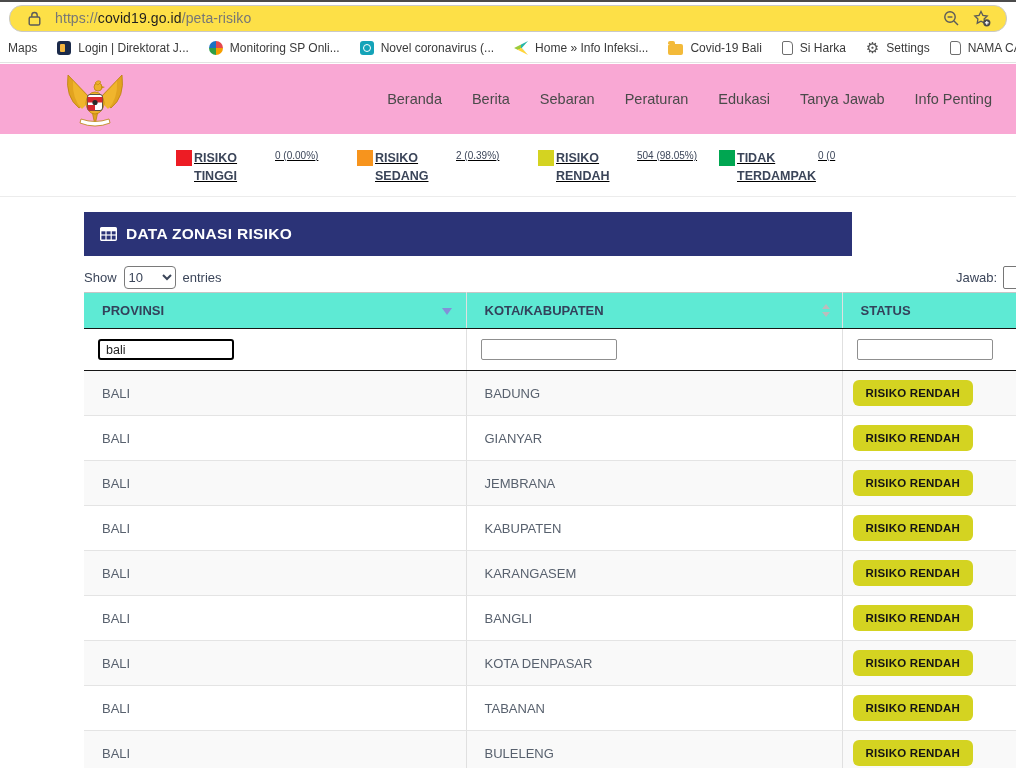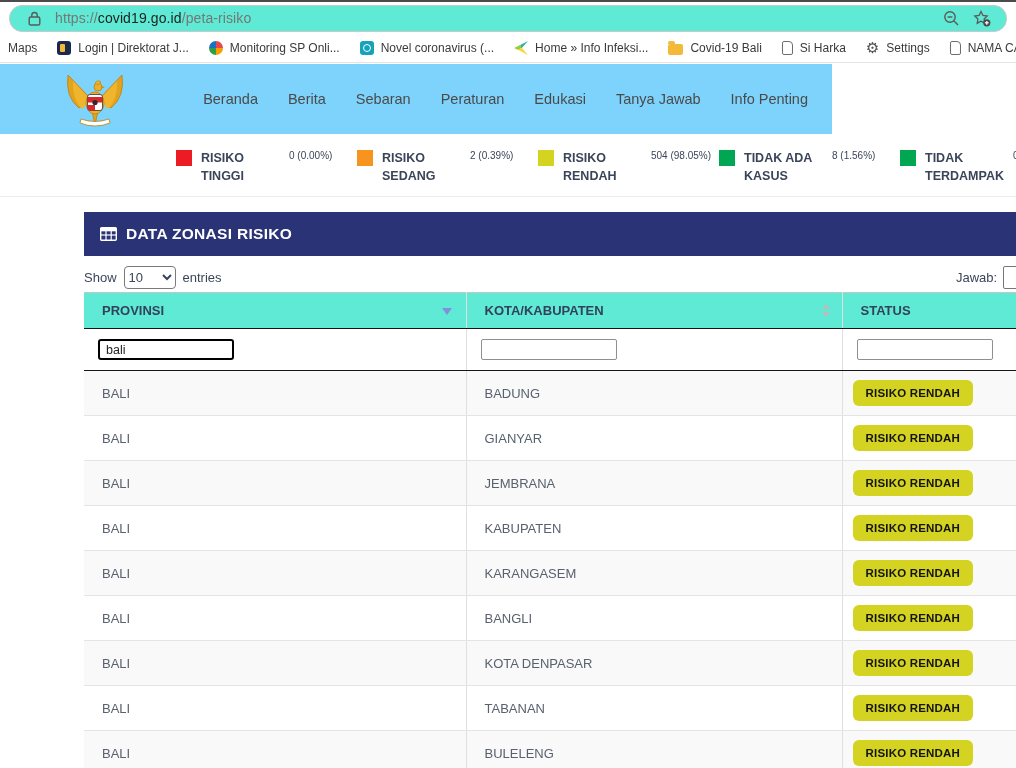--- a/index.html
+++ b/index.html
@@ -7,21 +7,21 @@
   body {
     font-family: "Liberation Sans", sans-serif;
     background:#fff; position:relative;
   }
 
   
   .browser-top { position:absolute; top:0; left:0; width:1016px; height:63px;
     background:#fff; border-top:2px solid #4b4b4b; border-bottom:1px solid #e3e3e3; }
   .address-row { height:32px; display:flex; align-items:center; padding:0 9px; }
   .address-pill { flex:1; height:27px; border:1.5px solid #c9c9c9; border-radius:13px;
-    display:flex; align-items:center; padding:0 14px; gap:11px; background:#5eead4; }
+    display:flex; align-items:center; padding:0 14px; gap:11px; background:#fde047; }
   .url-text { font-size:14px; letter-spacing:.1px; white-space:nowrap; }
   .url-dim { color:#767676; } .url-host { color:#1f1f1f; }
   .pill-spacer { flex:1; }
   .pill-icon { width:20px; height:20px; display:flex; align-items:center; justify-content:center; flex:none; }
 
   .bookmarks-row { height:28px; display:flex; align-items:center; padding:0 8px; gap:20px;
     font-size:12px; color:#3a3a3a; white-space:nowrap; overflow:hidden; }
   .bookmark { display:flex; align-items:flex-end; gap:7px; flex:none; cursor:default; }
   .bm-icon { flex:none; display:inline-block; }
   .bmi-login{width:14px;height:14px;border-radius:3px;background:#1b2a4a;position:relative}
@@ -31,35 +31,35 @@
   .bmi-teal::after{content:"";position:absolute;top:3px;left:3px;right:3px;bottom:3px;border:1.5px solid #fff;border-radius:50%}
   .bmi-share{width:14px;height:14px;background:conic-gradient(#29b6a8 0 130deg,#ffd43b 130deg 240deg,#9ccb3b 240deg 360deg);
     clip-path:polygon(0 50%,100% 0,55% 50%,100% 100%)}
   .bmi-folder{width:15px;height:11px;background:#f3ba3a;border-radius:2px;position:relative;margin-top:3px}
   .bmi-folder::before{content:"";position:absolute;top:-3px;left:0;width:7px;height:3px;background:#f3ba3a;border-radius:2px 2px 0 0}
   .bmi-page{width:11px;height:14px;border:1.5px solid #6e6e6e;border-radius:2px 4px 2px 2px;background:#fff}
   .bmi-gear{font-size:15px;color:#4f4f4f;line-height:14px}
   .bmi-gear::before{content:"\2699"}
 
   
-  .site-header { position:absolute; top:64px; left:0; width:832px; height:70px; background:#7dd3fc; }
+  .site-header { position:absolute; top:64px; left:0; width:1016px; height:70px; background:#f9a8d4; }
   .logo { position:absolute; left:64px; top:3px; width:62px; height:66px; }
   .site-nav { position:absolute; right:24px; top:0; height:100%; display:flex; align-items:center; gap:30px; }
   .nav-item { font-size:14.5px; color:#4a4a4a; cursor:pointer; white-space:nowrap; }
 
   
   .legend-row { position:absolute; top:140px; left:0; width:1016px; height:57px;
     display:flex; padding-left:176px; background:#fff; border-bottom:1px solid #ececec; }
-  .legend-item { width:181px; flex:none; display:flex; gap:9px; padding-top:9px; }
+  .legend-item { width:181px; flex:none; display:flex; gap:2px; padding-top:9px;text-decoration:underline; }
   .legend-swatch { width:16px; height:16px; flex:none; margin-top:1px; }
   .legend-label { width:79px; flex:none; font-weight:bold; font-size:12.5px; color:#3b4559; line-height:1.45; }
   .legend-value { font-size:10px; color:#3b4559; white-space:nowrap; padding-top:1px; }
 
   
-  .panel-banner { position:absolute; top:212px; left:84px; width:932px; height:44px;
+  .panel-banner { position:absolute; top:212px; left:84px; width:768px; height:44px;
     background:#2b3377; color:#fff; display:flex; align-items:center; padding-left:16px; gap:9px; }
   .panel-title { font-weight:bold; font-size:15.5px; letter-spacing:.3px; }
 
   
   .controls { position:absolute; top:263px; left:84px; width:932px; height:30px; font-size:13px; color:#3b4559; }
   .show-group { position:absolute; left:0; top:3px; display:flex; align-items:center; gap:7px; }
   .page-size-select { width:52px; height:23px; font-size:13px; color:#3b4559;
     border:1px solid #7a7a7a; border-radius:4px; background:#fff; font-family:"Liberation Sans",sans-serif; }
   .search-group { position:absolute; left:872px; top:3px; display:flex; align-items:center; gap:6px; white-space:nowrap; }
   .search-input { width:150px; height:23px; border:1px solid #767676; border-radius:2px; }
@@ -220,25 +220,20 @@
     <span class="legend-label"><span class="l1">RISIKO</span><br><span class="l2">SEDANG</span></span>
     <span class="legend-value">2 (0.39%)</span>
   </div>
 
   <div class="legend-item">
     <span class="legend-swatch" style="background: rgb(212, 211, 33);"></span>
     <span class="legend-label"><span class="l1">RISIKO</span><br><span class="l2">RENDAH</span></span>
     <span class="legend-value">504 (98.05%)</span>
   </div>
 
-  <div class="legend-item">
-    <span class="legend-swatch" style="background: rgb(0, 166, 81);"></span>
-    <span class="legend-label"><span class="l1">TIDAK ADA</span><br><span class="l2">KASUS</span></span>
-    <span class="legend-value">8 (1.56%)</span>
-  </div>
 
   <div class="legend-item">
     <span class="legend-swatch" style="background: rgb(0, 166, 81);"></span>
     <span class="legend-label"><span class="l1">TIDAK</span><br><span class="l2">TERDAMPAK</span></span>
     <span class="legend-value">0 (0</span>
   </div>
 </div>
 
 <div class="panel-banner">
   <svg width="17" height="14" viewBox="0 0 17 14">

